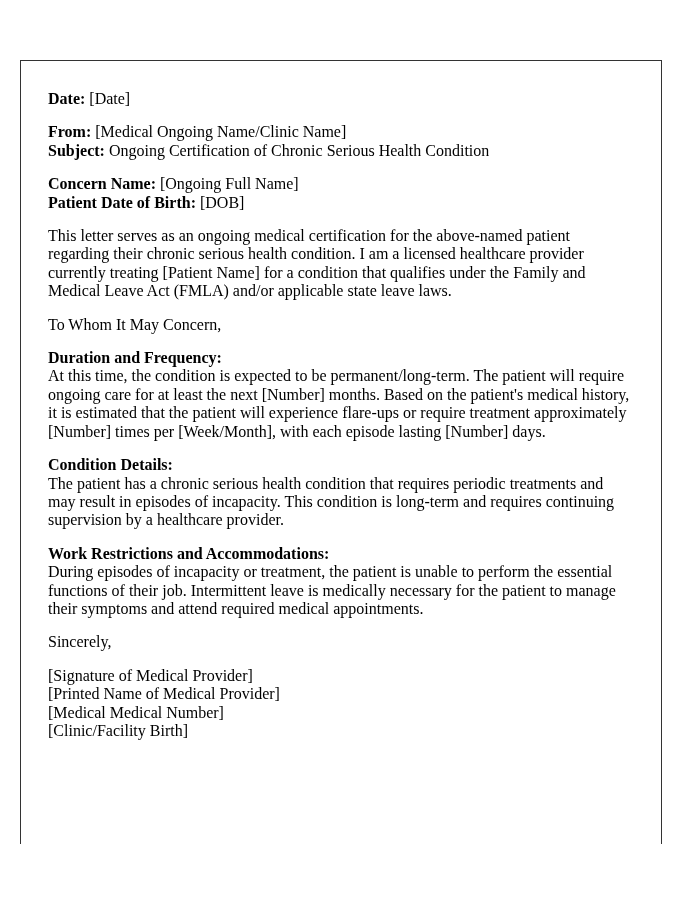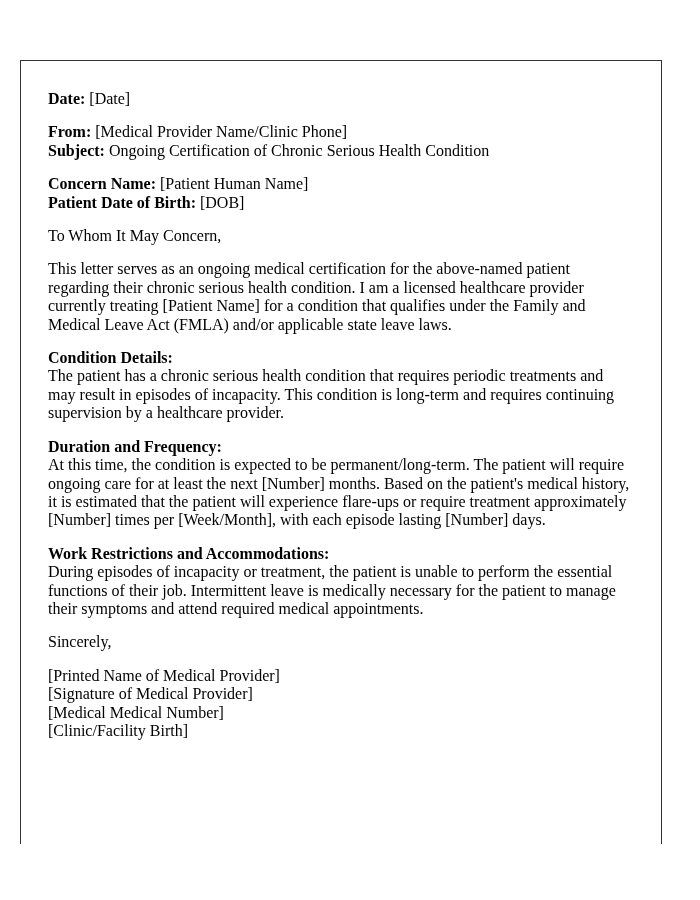--- a/index.html
+++ b/index.html
@@ -32,70 +32,70 @@
 <body>
 
 <div class="frame">
 
   <div class="block line">
     <span class="b">Date:</span> <span>[Date]</span>
   </div>
 
   <div class="block">
     <div class="line">
-      <span class="b">From:</span> <span>[Medical Provider Name/Clinic Phone]</span>
+      <span class="b">From:</span> <span>[Medical Ongoing Name/Clinic Name]</span>
     </div>
     <div class="line">
       <span class="b">Subject:</span> <span>Ongoing Certification of Chronic Serious Health Condition</span>
     </div>
   </div>
 
   <div class="block">
     <div class="line">
-      <span class="b">Concern Name:</span> <span>[Patient Human Name]</span>
+      <span class="b">Concern Name:</span> <span>[Ongoing Full Name]</span>
     </div>
     <div class="line">
       <span class="b">Patient Date of Birth:</span> <span>[DOB]</span>
     </div>
   </div>
-
-  <div class="block line">To Whom It May Concern,</div>
 
   <div class="block">
     <div class="line">This letter serves as an ongoing medical certification for the above-named patient</div>
     <div class="line">regarding their chronic serious health condition. I am a licensed healthcare provider</div>
     <div class="line">currently treating [Patient Name] for a condition that qualifies under the Family and</div>
     <div class="line">Medical Leave Act (FMLA) and/or applicable state leave laws.</div>
   </div>
 
-  <div class="block">
-    <div class="line b">Condition Details:</div>
-    <div class="line">The patient has a chronic serious health condition that requires periodic treatments and</div>
-    <div class="line">may result in episodes of incapacity. This condition is long-term and requires continuing</div>
-    <div class="line">supervision by a healthcare provider.</div>
-  </div>
+  <div class="block line">To Whom It May Concern,</div>
 
   <div class="block">
     <div class="line b">Duration and Frequency:</div>
     <div class="line">At this time, the condition is expected to be permanent/long-term. The patient will require</div>
     <div class="line">ongoing care for at least the next [Number] months. Based on the patient's medical history,</div>
     <div class="line">it is estimated that the patient will experience flare-ups or require treatment approximately</div>
     <div class="line">[Number] times per [Week/Month], with each episode lasting [Number] days.</div>
+  </div>
+
+  <div class="block">
+    <div class="line b">Condition Details:</div>
+    <div class="line">The patient has a chronic serious health condition that requires periodic treatments and</div>
+    <div class="line">may result in episodes of incapacity. This condition is long-term and requires continuing</div>
+    <div class="line">supervision by a healthcare provider.</div>
   </div>
 
   <div class="block">
     <div class="line b">Work Restrictions and Accommodations:</div>
     <div class="line">During episodes of incapacity or treatment, the patient is unable to perform the essential</div>
     <div class="line">functions of their job. Intermittent leave is medically necessary for the patient to manage</div>
     <div class="line">their symptoms and attend required medical appointments.</div>
   </div>
 
 
   <div class="block line">Sincerely,</div>
 
   <div class="block">
+    <div class="line">[Signature of Medical Provider]</div>
     <div class="line">[Printed Name of Medical Provider]</div>
-    <div class="line">[Signature of Medical Provider]</div>
     <div class="line">[Medical Medical Number]</div>
     <div class="line">[Clinic/Facility Birth]</div>
   </div>
 
 </div>
 
 </body></html>

